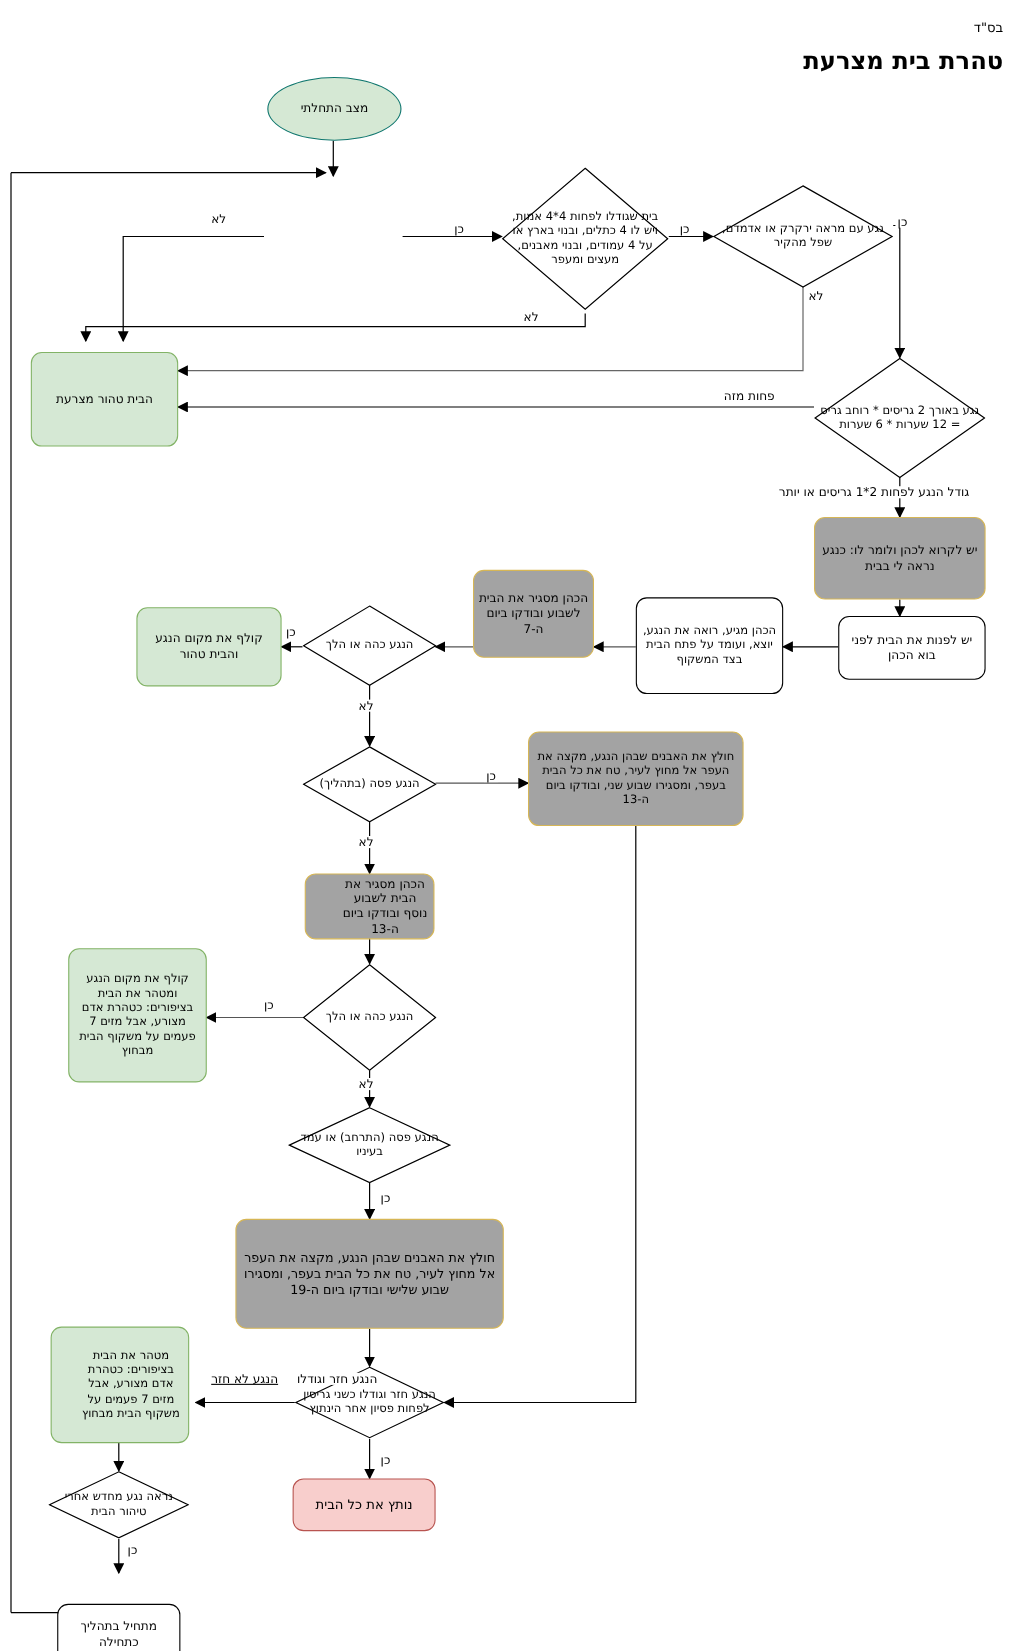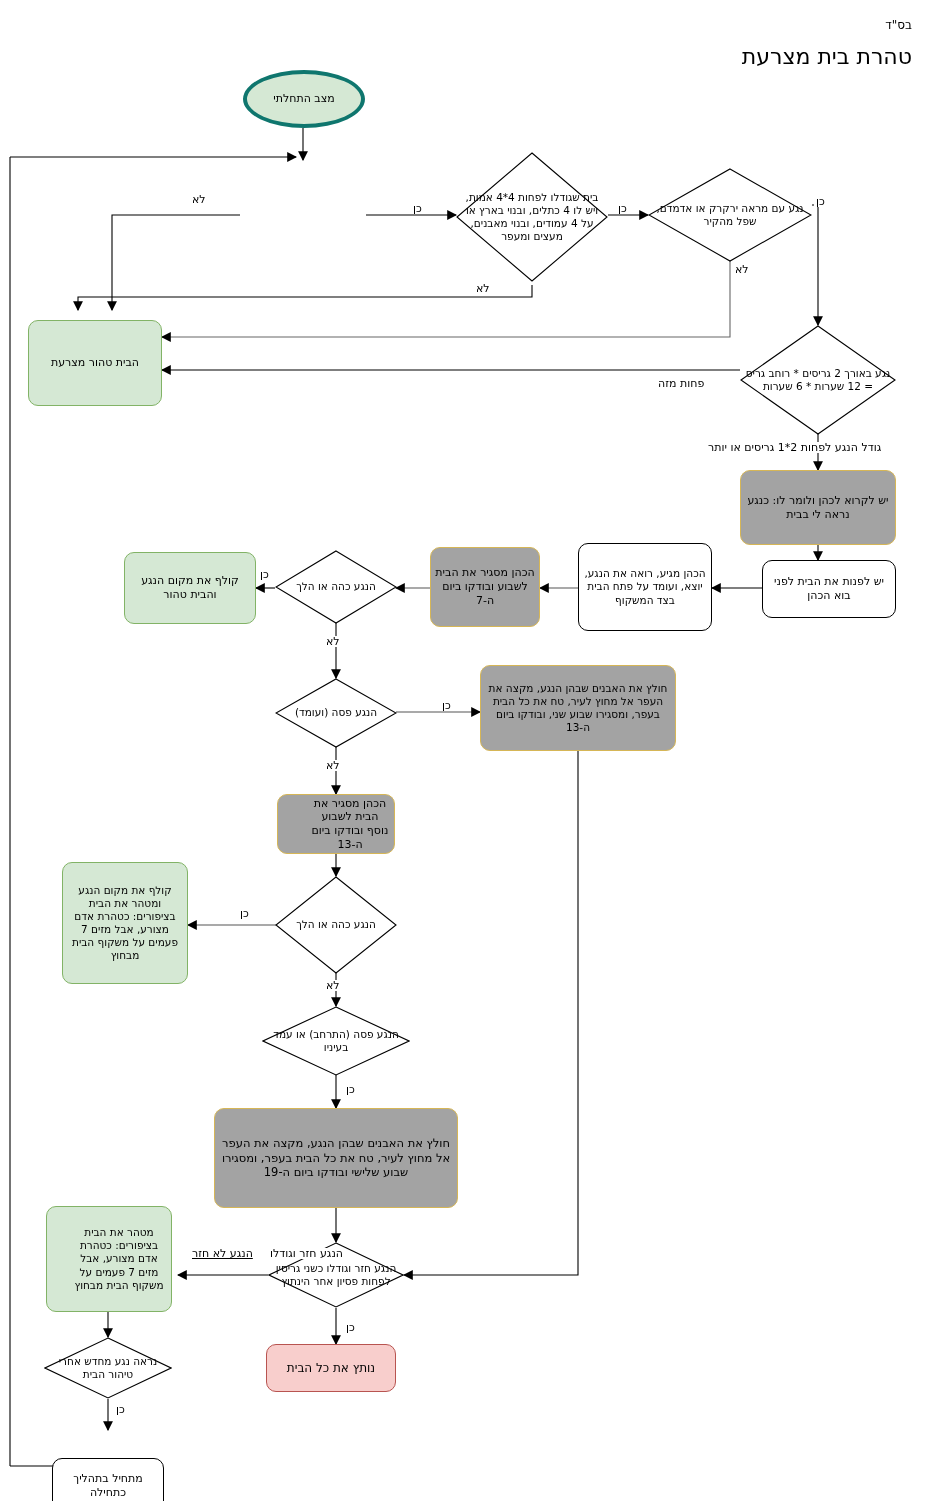--- a/index.html
+++ b/index.html
@@ -5,29 +5,29 @@
   html,body{margin:0;padding:0;background:#ffffff;}
   body{width:928px;height:1501px;position:relative;font-family:"DejaVu Sans","Liberation Sans",sans-serif;color:#000;}
   #canvas{position:absolute;left:0;top:0;width:928px;height:1501px;overflow:hidden;}
   svg#wires{position:absolute;left:0;top:0;width:928px;height:1501px;pointer-events:none;}
   .node{position:absolute;box-sizing:border-box;display:flex;align-items:center;justify-content:center;text-align:center;direction:rtl;line-height:1.25;}
   .node .txt{display:block;width:100%;padding:0 4px;white-space:pre-line;}
   .rbox{border:1px solid #000;border-radius:10px;background:#fff;}
   .ybox{border:1px solid #d6b656;border-radius:10px;background:#a3a3a3;}
   .gbox{border:1px solid #82b366;border-radius:10px;background:#d5e8d4;}
   .rdbox{border:1px solid #b85450;border-radius:10px;background:#f8cecc;}
-  .ellipse{border:4px solid #0f766e;border-radius:50%;background:#d5e8d4;}
+  .ellipse{border:1px solid #0f766e;border-radius:50%;background:#d5e8d4;}
   .diamond{background:transparent;}
   .diamond .dshape{position:absolute;left:0;top:0;width:100%;height:100%;}
   .diamond .txt{position:relative;z-index:2;}
   .edgelbl{position:absolute;direction:rtl;background:#fff;padding:0 2px;white-space:nowrap;line-height:1;}
   .f11{font-size:11px;}
   .f12{font-size:12px;}
   #bsd{position:absolute;font-size:12px;}
-  #title{position:absolute;font-size:22px;font-weight:normal;}
+  #title{position:absolute;font-size:22px;font-weight:bold;}
 </style>
 </head>
 <body>
 
 <div id="canvas">
 
   <svg id="wires" viewBox="0 0 928 1501">
     <defs>
       <marker id="ah" markerWidth="9" markerHeight="9" refX="8" refY="4.5" orient="auto">
         <path d="M0,0 L9,4.5 L0,9 z" fill="#000"></path>
@@ -136,40 +136,40 @@
   </div>
 
   <div class="node rbox f11" style="left:762px;top:560px;width:134px;height:58px;">
     <span class="txt">יש לפנות את הבית לפני בוא הכהן</span>
   </div>
 
   <div class="node rbox f11" style="left:578px;top:543px;width:134px;height:88px;">
     <span class="txt" style="font-size:10.5px;">הכהן מגיע, רואה את הנגע, יוצא, ועומד על פתח הבית בצד המשקוף</span>
   </div>
 
-  <div class="node ybox f11" style="left:430px;top:547px;width:110px;height:80px;">
+  <div class="node ybox f11" style="left:430px;top:518px;width:110px;height:80px;">
     <span class="txt">הכהן מסגיר את הבית לשבוע ובודקו ביום ה-7</span>
   </div>
 
   <div class="node diamond f11" style="left:275px;top:550px;width:122px;height:74px;">
     <svg class="dshape" viewBox="0 0 122 74" preserveAspectRatio="none">
         <polygon points="61,1 121,37 61,73 1,37" fill="#fff" stroke="#000" stroke-width="1.1"></polygon>
       </svg>
     <span class="txt" style="font-size:10.5px;">הנגע כהה או הלך</span>
   </div>
 
   <div class="node gbox f11" style="left:124px;top:552px;width:132px;height:72px;">
     <span class="txt">קולף את מקום הנגע והבית טהור</span>
   </div>
 
   <div class="node diamond f11" style="left:275px;top:678px;width:122px;height:70px;">
     <svg class="dshape" viewBox="0 0 122 70" preserveAspectRatio="none">
         <polygon points="61,1 121,35 61,69 1,35" fill="#fff" stroke="#000" stroke-width="1.1"></polygon>
       </svg>
-    <span class="txt" style="font-size:10.5px;">הנגע פסה (ועומד)</span>
+    <span class="txt" style="font-size:10.5px;">הנגע פסה (בתהליך)</span>
   </div>
 
   <div class="node ybox f11" style="left:480px;top:665px;width:196px;height:86px;">
     <span class="txt" style="font-size:10.5px;">חולץ את האבנים שבהן הנגע, מקצה את העפר אל מחוץ לעיר, טח את כל הבית בעפר, ומסגירו שבוע שני, ובודקו ביום ה-13</span>
   </div>
 
   <div class="node ybox f11" style="left:277px;top:794px;width:118px;height:60px;padding-left:28px;">
     <span class="txt">הכהן מסגיר את הבית לשבוע נוסף ובודקו ביום ה-13</span>
   </div>
 
@@ -220,21 +220,21 @@
   <div class="node rbox f11" style="left:52px;top:1430px;width:112px;height:56px;margin-top:28px;">
     <span class="txt">מתחיל בתהליך כתחילה</span>
   </div>
 
   <div class="edgelbl f11" style="left:190px;top:194px;">לא</div>
   <div class="edgelbl f11" style="left:411px;top:203px;">כן</div>
   <div class="edgelbl f11" style="left:616px;top:203px;">כן</div>
   <div class="edgelbl f11" style="left:474px;top:283px;">לא</div>
   <div class="edgelbl f11" style="left:814px;top:196px;">כן</div>
   <div class="edgelbl f11" style="left:733px;top:264px;">לא</div>
-  <div class="edgelbl f11" style="left:656px;top:355px;margin-top:23px;">פחות מזה</div>
+  <div class="edgelbl f11" style="left:656px;top:355px;">פחות מזה</div>
   <div class="edgelbl f11" style="left:706px;top:442px;">גודל הנגע לפחות 2*1 גריסים או יותר</div>
   <div class="edgelbl f11" style="left:258px;top:569px;">כן</div>
   <div class="edgelbl f11" style="left:324px;top:636px;">לא</div>
   <div class="edgelbl f11" style="left:440px;top:700px;">כן</div>
   <div class="edgelbl f11" style="left:324px;top:760px;">לא</div>
   <div class="edgelbl f11" style="left:238px;top:908px;">כן</div>
   <div class="edgelbl f11" style="left:324px;top:980px;">לא</div>
   <div class="edgelbl f11" style="left:344px;top:1084px;">כן</div>
   <div class="edgelbl f11" style="left:190px;top:1248px;text-decoration:underline;">הנגע לא חזר</div>
   <div class="edgelbl f11" style="left:268px;top:1248px;">הנגע חזר וגודלו</div>

